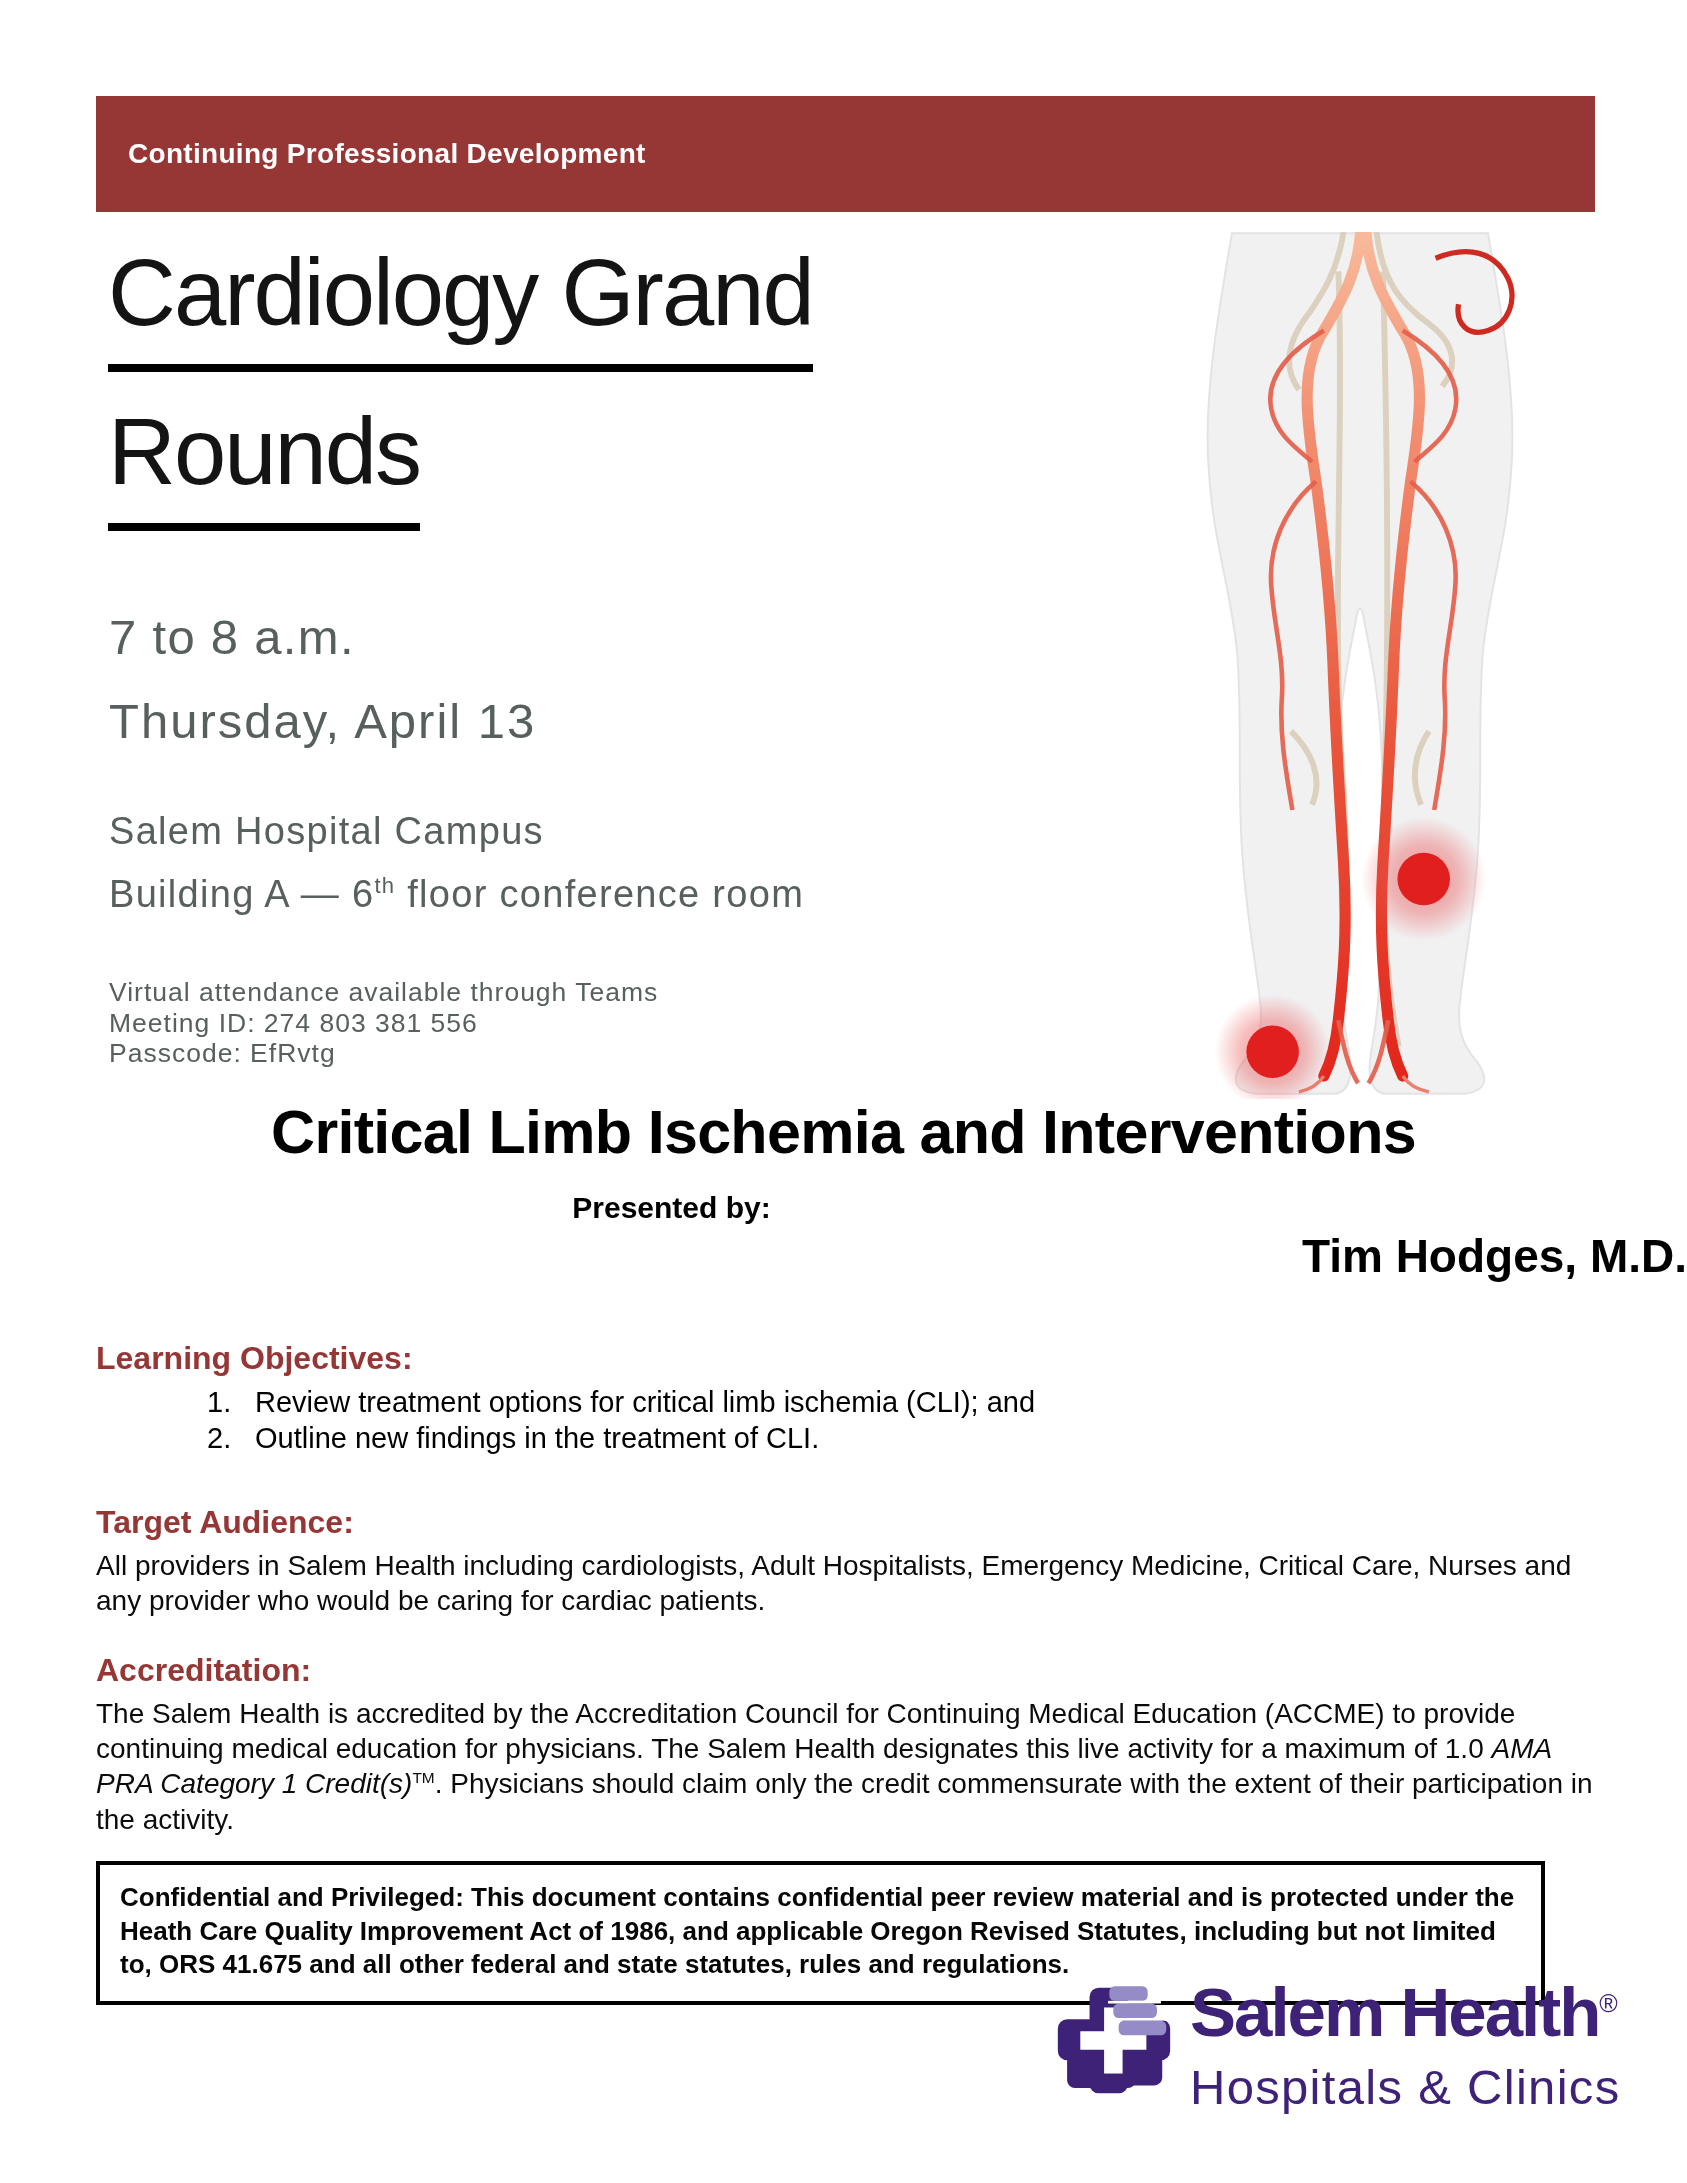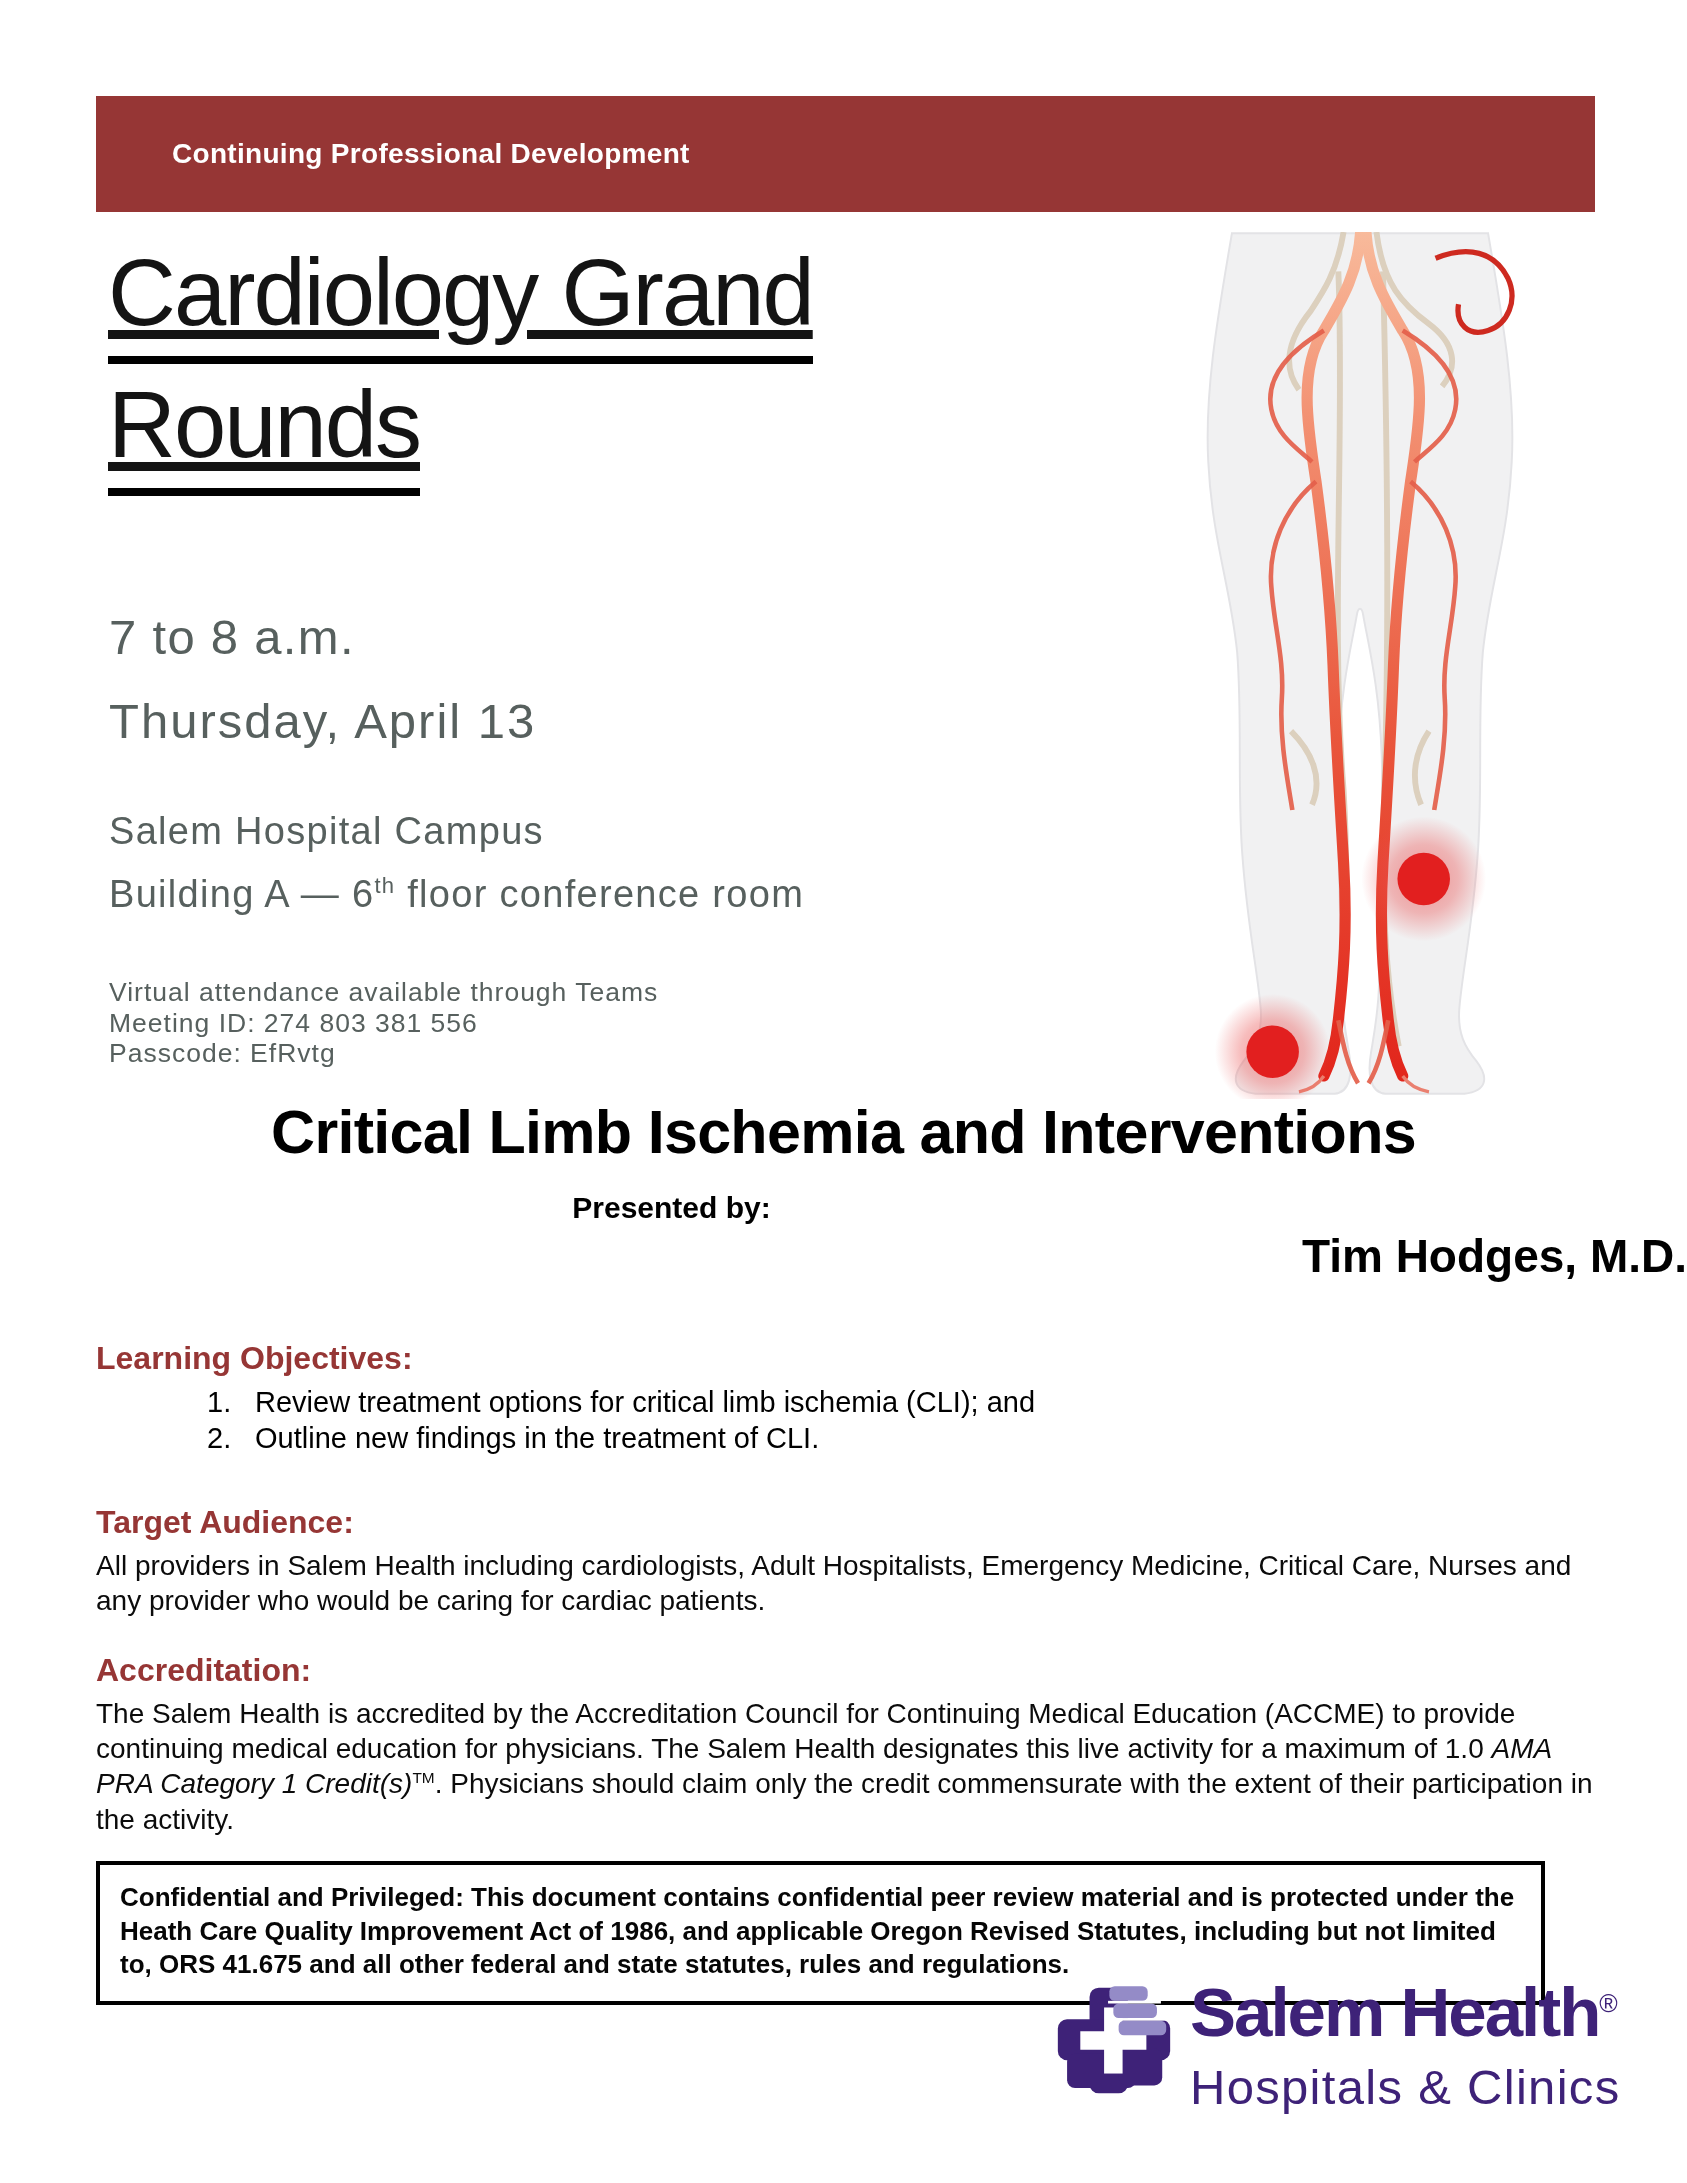--- a/index.html
+++ b/index.html
@@ -5,31 +5,31 @@
   html,body { margin:0; padding:0; background:#ffffff; }
   .page {
     position:relative; width:1687px; height:2183px; background:#ffffff;
     font-family:"Liberation Sans", sans-serif; color:#000; overflow:hidden;
   }
 
   
   .topbar {
     position:absolute; left:96px; top:96px; width:1499px; height:116px;
     background:#963635; color:#ffffff; display:flex; align-items:center;
-    box-sizing:border-box; padding-left:76px;
+    box-sizing:border-box; padding-left:32px;
     font-size:28px; font-weight:bold; letter-spacing:0.3px;
   }
 
   
   .main-title {
     position:absolute; left:108px; top:246px; margin:0;
     font-size:94px; font-weight:normal; color:#141414;
     line-height:1.0; letter-spacing:-2px;
   }
-  .t-line { display:inline-block; border-bottom:8.6px solid #000; padding-bottom:16px; margin-bottom:14px;text-decoration:underline; }
+  .t-line { display:inline-block; border-bottom:8.6px solid #000; padding-bottom:24px; margin-bottom:33px; }
 
   
   .event { position:absolute; left:109px; top:609px; color:#57605E; }
   .event p { margin:0; }
   .ev-time  { font-size:49px; letter-spacing:1.3px; margin-bottom:28px !important; }
   .ev-date  { font-size:49px; letter-spacing:2px; margin-bottom:61px !important; }
   .ev-campus{ font-size:38px; letter-spacing:1.3px; margin-bottom:20px !important; }
   .ev-build { font-size:38px; letter-spacing:1.3px; margin-bottom:61px !important; }
   .ev-build sup { font-size:58%; vertical-align:super; }
   .ev-small { font-size:26.5px; letter-spacing:1px; line-height:1.16; }

